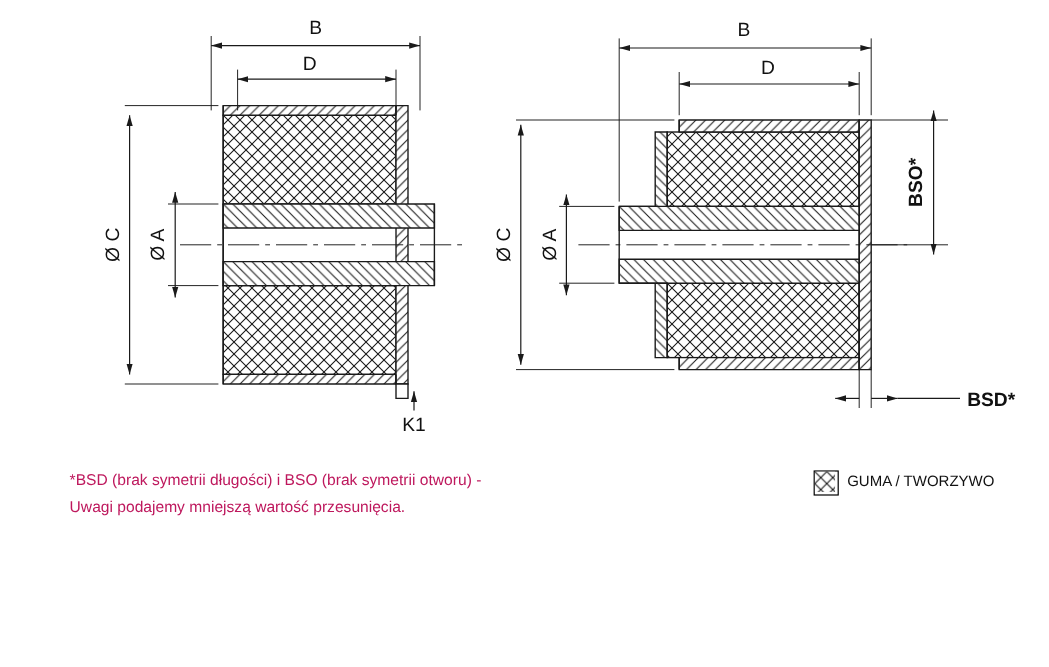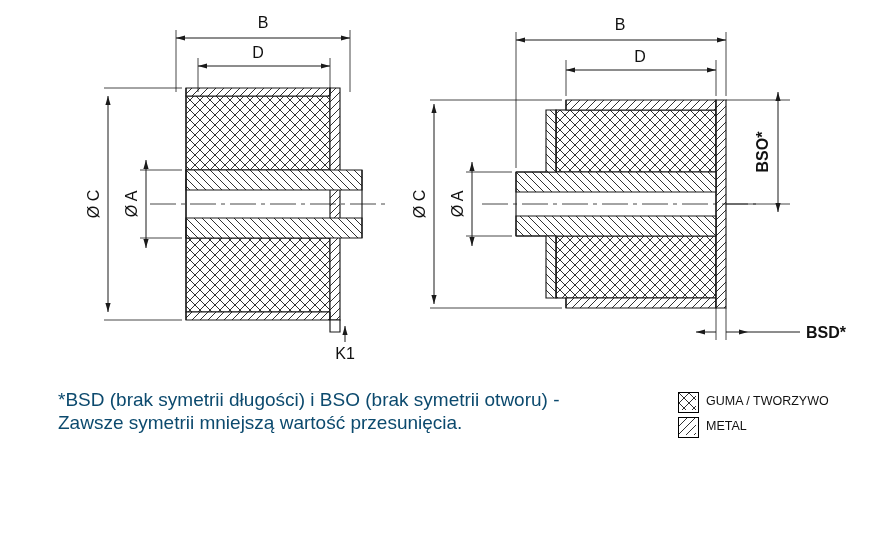--- a/index.html
+++ b/index.html
@@ -1,19 +1,19 @@
 <!DOCTYPE html>
 <html><head>
 <meta charset="utf-8">
 <style>
   html,body{margin:0;padding:0;background:#ffffff;}
   body{width:874px;height:556px;font-family:"Liberation Sans",sans-serif;color:#000;position:relative;overflow:hidden;}
   #stage{position:absolute;left:0;top:0;width:874px;height:556px;}
   svg{display:block;}
-  .notes{position:absolute;left:58px;top:388px;width:560px;font-size:19px;line-height:23px;color:#0c4a6e;}
+  .notes{position:absolute;left:58px;top:388px;width:560px;font-size:13px;line-height:23px;color:#be185d;}
   .notes div{white-space:nowrap;}
   .legend{position:absolute;left:678px;top:392px;width:190px;font-size:12.5px;line-height:16px;color:#111;}
   .legend .row{display:flex;align-items:flex-start;gap:7px;margin-bottom:4px;}
   .legend .sw{width:19px;height:19px;flex:0 0 19px;border:1px solid #000;background:#fff;}
   .legend .txt{padding-top:1px;}
   .legend .txt .l2{display:block;}
 </style>
 </head>
 <body>
 
@@ -148,37 +148,27 @@
     <text x="425" y="204" text-anchor="middle" transform="rotate(-90 425 204)">Ø C</text>
     <text x="463" y="204" text-anchor="middle" transform="rotate(-90 463 204)">Ø A</text>
     <text x="768" y="152" text-anchor="middle" transform="rotate(-90 768 152)" font-weight="bold">BSO*</text>
     <text x="806" y="338" font-weight="bold">BSD*</text>
   </g>
 </svg>
 </div>
 
 <div class="notes">
   <div>*BSD (brak symetrii długości) i BSO (brak symetrii otworu) -</div>
-  <div>Zawsze symetrii mniejszą wartość przesunięcia.</div>
+  <div>Uwagi podajemy mniejszą wartość przesunięcia.</div>
 </div>
 
 <div class="legend">
   <div class="row">
     <div class="sw">
       <svg width="17" height="17" viewBox="0 0 17 17">
           <rect width="17" height="17" fill="url(#xhatch)"></rect>
         </svg>
     </div>
     <div class="txt">
       <span>GUMA / TWORZYWO</span>
     </div>
   </div>
-  <div class="row">
-    <div class="sw">
-      <svg width="17" height="17" viewBox="0 0 17 17">
-          <rect width="17" height="17" fill="url(#dhatch)"></rect>
-        </svg>
-    </div>
-    <div class="txt">
-      <span>METAL</span>
-    </div>
-  </div>
 </div>
 
 </body></html>

